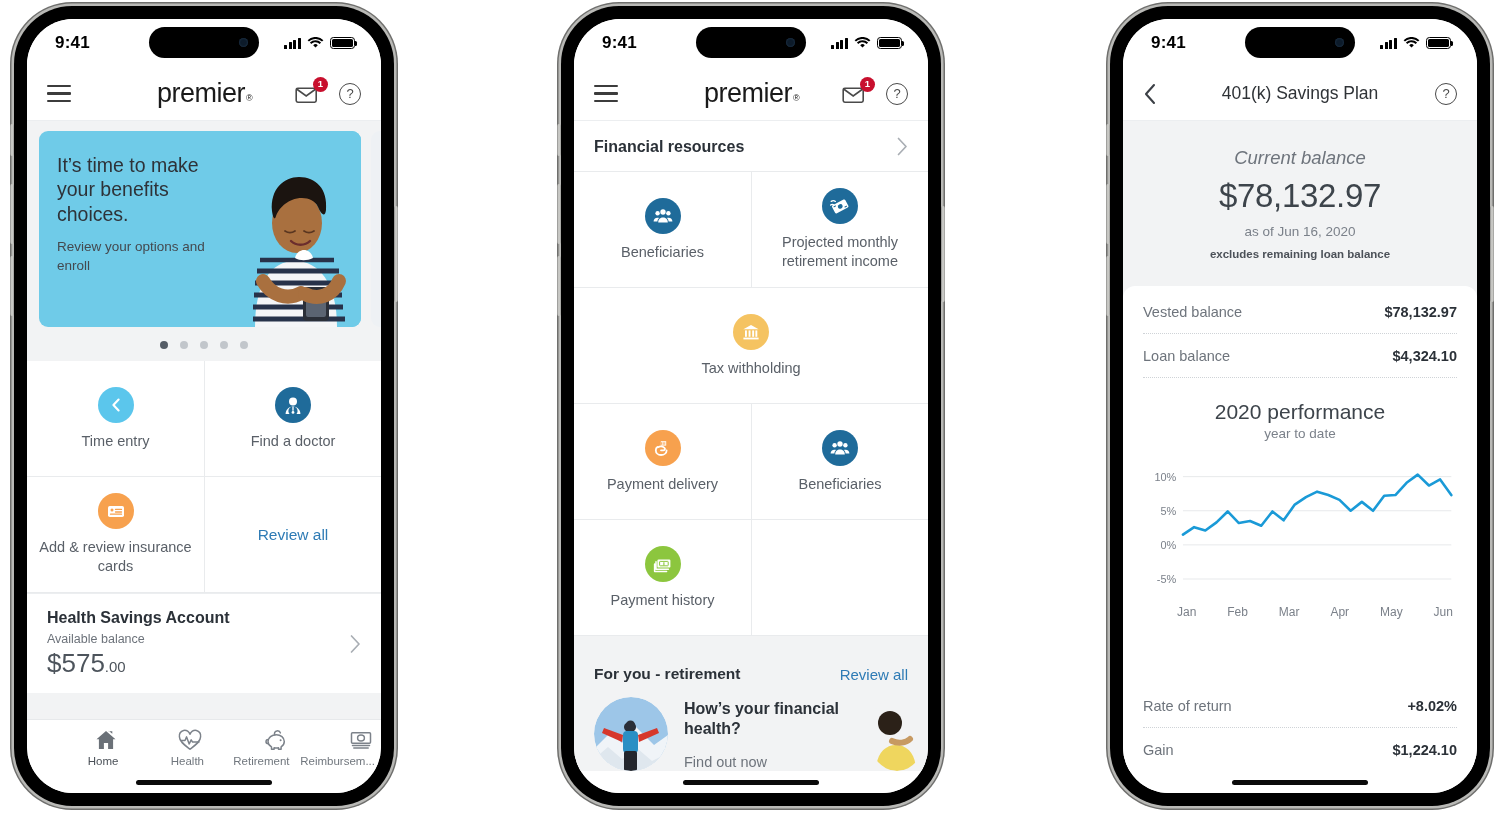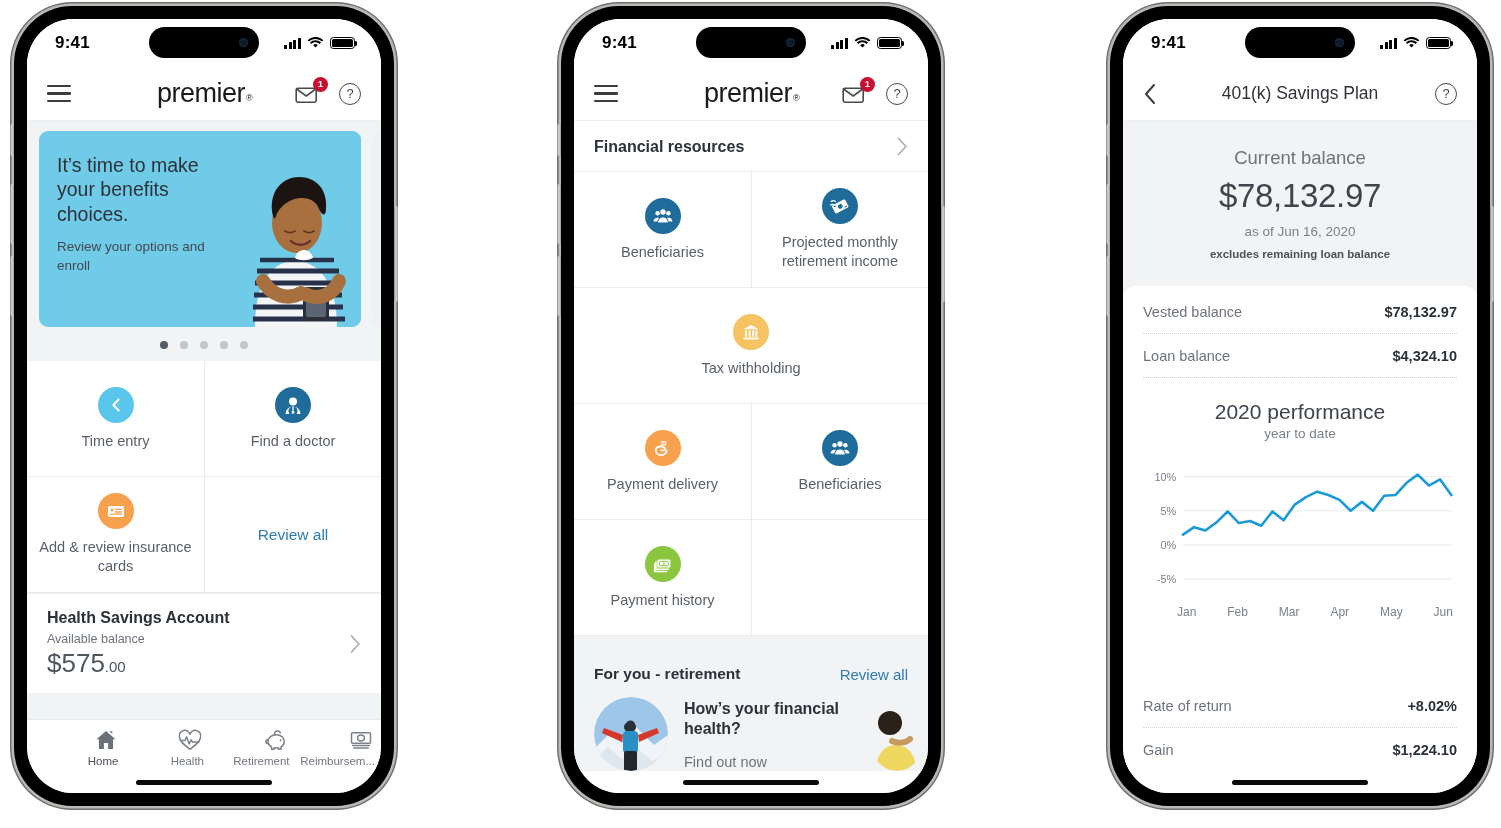--- a/index.html
+++ b/index.html
@@ -146,21 +146,21 @@
   .fy-rail { display:flex; gap:14px; margin-top:14px; align-items:flex-start; }
   .fy-card { display:flex; gap:16px; align-items:flex-start; flex:0 0 auto; }
   .fy-thumb { width:74px; height:74px; border-radius:50%; overflow:hidden; flex:0 0 74px; }
   .fy-txt { padding-top:2px; }
   .fy-h { font-size:16px; font-weight:700; color:#2b3138; line-height:1.28; max-width:170px; }
   .fy-s { font-size:14.5px; color:#6e747c; margin-top:14px; }
   .fy-peek { width:58px; height:74px; border-radius:50% ; overflow:hidden; flex:0 0 58px; }
 
   
   .bal-hero { background:#f2f3f4; padding:26px 20px 26px; text-align:center; }
-  .bal-lbl { font-size:18.5px; color:#6e747c; font-weight:400; }
+  .bal-lbl { font-size:18.5px; color:#6e747c; font-weight:400;font-style:italic; }
   .bal-amt { font-size:33px; color:#3d444b; margin-top:8px; font-weight:400; letter-spacing:-.3px; }
   .bal-as { font-size:13.5px; color:#7b818a; margin-top:9px; }
   .bal-note { font-size:11.5px; color:#4c5158; margin-top:9px; font-weight:700; }
   .sheet { background:#fff; border-radius:12px 12px 0 0; flex:1 1 auto; padding:4px 20px 0; display:flex; flex-direction:column; }
   .kv { display:flex; align-items:flex-end; justify-content:space-between; padding:14px 0 13px; border-bottom:1px dotted #cfd3d7; }
   .kv-k { font-size:14.5px; color:#6e747c; }
   .kv-v { font-size:14.5px; color:#2b3138; font-weight:700; }
   .perf-title { text-align:center; font-size:21px; color:#3d444b; margin-top:22px; }
   .perf-sub { text-align:center; font-size:13.5px; color:#7b818a; margin-top:2px; }
   .chart-wrap { margin-top:12px; position:relative; height:150px; }

